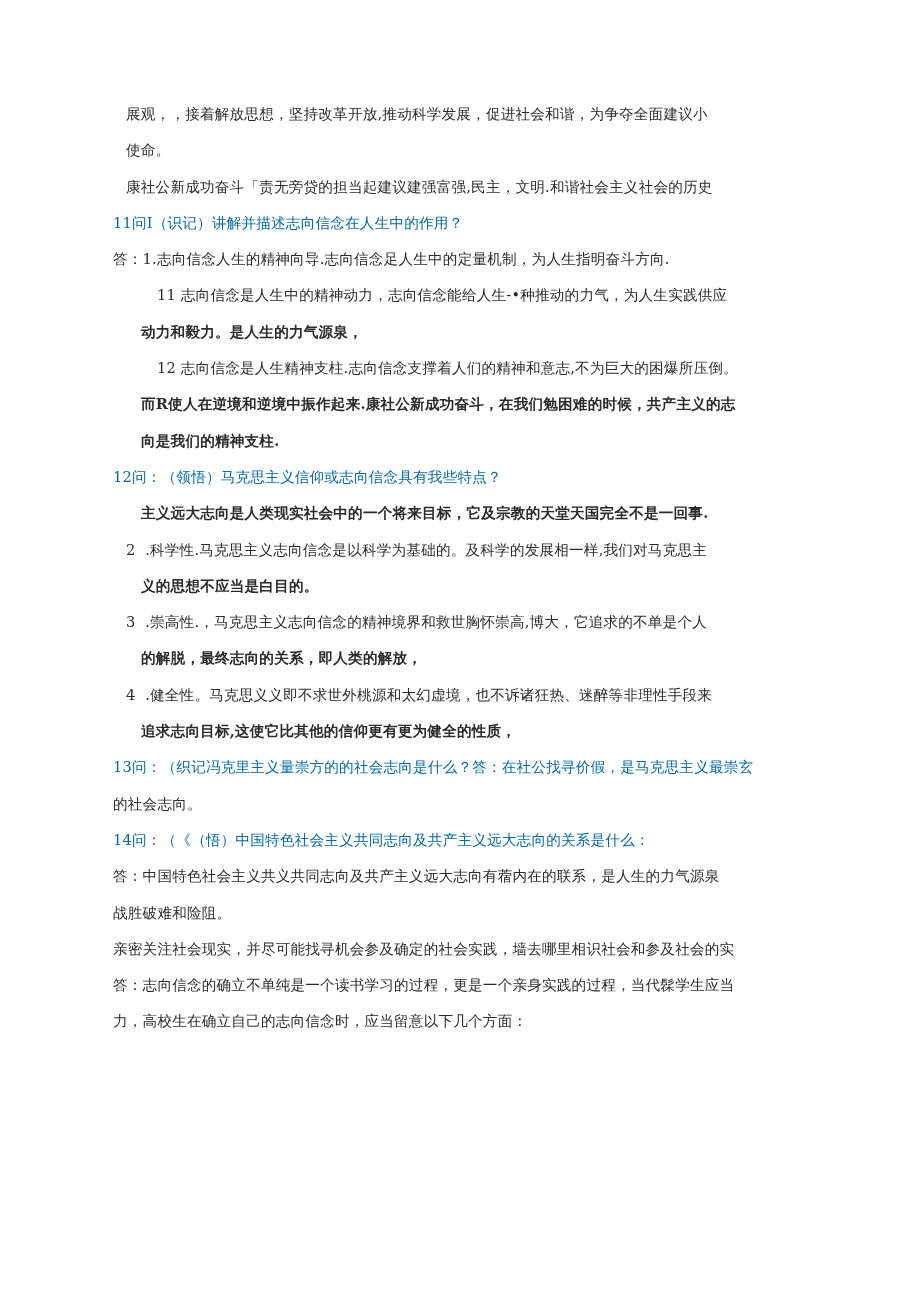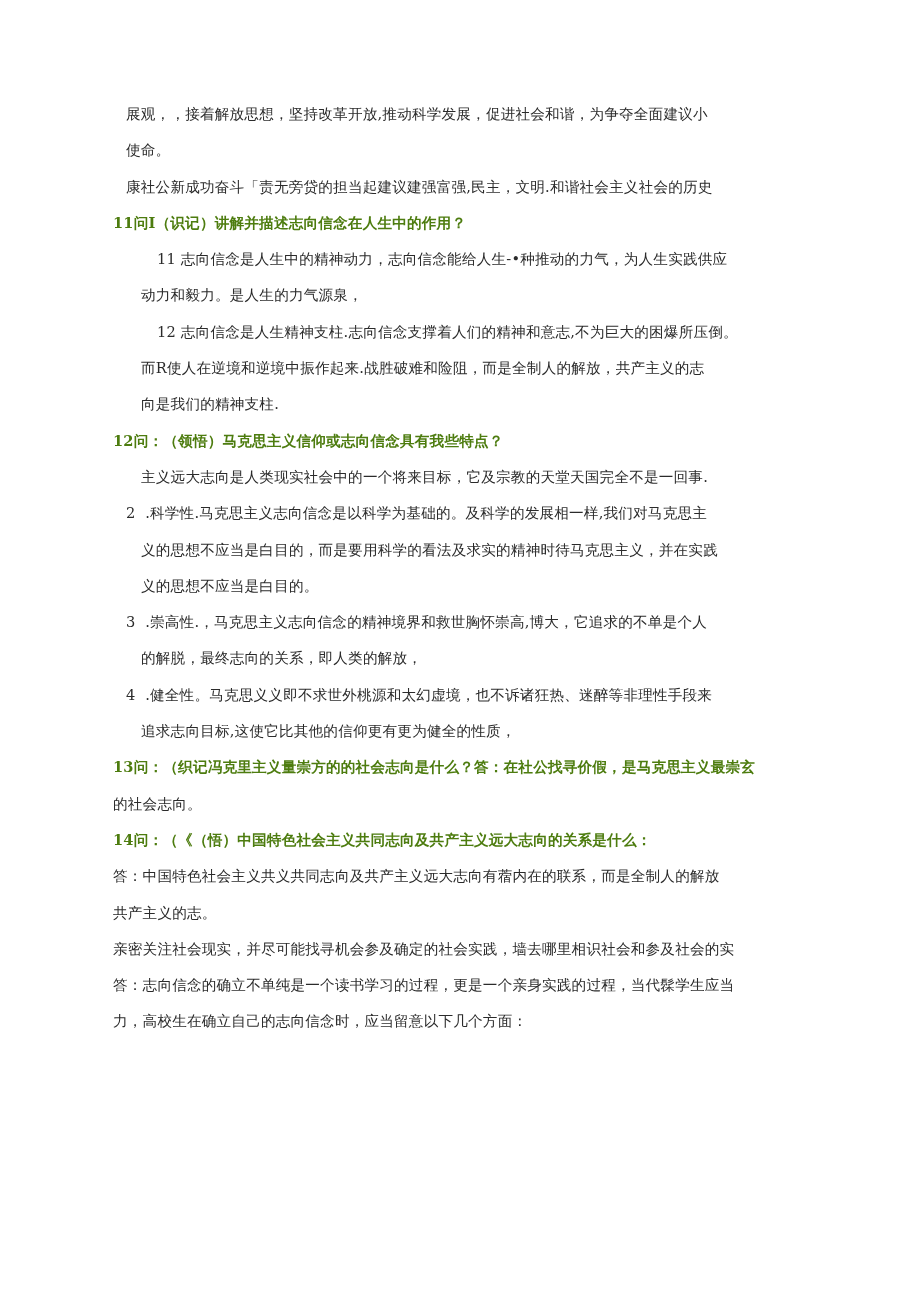--- a/index.html
+++ b/index.html
@@ -35,80 +35,79 @@
   
   .line {
     font-size: 14.6px;
     line-height: 36.3px;
     height: 36.3px;
     white-space: pre;
     letter-spacing: 0.2px;
     color: #2b2b2b;
   }
   .line.dark {
-    color: #4d7c0f;
-    font-weight: bold;
+    color: #0369a1;
   }
   
   .ind-0  { padding-left: 0px; }
   .ind-1  { padding-left: 13px; }
-  .ind-2  { padding-left: 28px; }
+  .ind-2  { padding-left: 28px; font-weight: bold; }
   .ind-3  { padding-left: 44px; }
 </style>
 </head>
 <body>
 
 <div class="page">
   <div class="content">
 
     <div>
       <div class="line ind-1">展观，，接着解放思想，坚持改革开放,推动科学发展，促进社会和谐，为争夺全面建议小</div>
       <div class="line ind-1">使命。</div>
       <div class="line ind-1">康社公新成功奋斗「责无旁贷的担当起建议建强富强,民主，文明.和谐社会主义社会的历史</div>
     </div>
 
     <div>
       <div class="line ind-0 dark">11问I（识记）讲解并描述志向信念在人生中的作用？</div>
     </div>
 
     <div>
+      <div class="line ind-0">答：1.志向信念人生的精神向导.志向信念足人生中的定量机制，为人生指明奋斗方向.</div>
       <div class="line ind-3">11 志向信念是人生中的精神动力，志向信念能给人生-•种推动的力气，为人生实践供应</div>
       <div class="line ind-2">动力和毅力。是人生的力气源泉，</div>
       <div class="line ind-3">12 志向信念是人生精神支柱.志向信念支撑着人们的精神和意志,不为巨大的困爆所压倒。</div>
-      <div class="line ind-2">而R使人在逆境和逆境中振作起来.战胜破难和险阻，而是全制人的解放，共产主义的志</div>
+      <div class="line ind-2">而R使人在逆境和逆境中振作起来.康社公新成功奋斗，在我们勉困难的时候，共产主义的志</div>
       <div class="line ind-2">向是我们的精神支柱.</div>
     </div>
 
     <div>
       <div class="line ind-0 dark">12问：（领悟）马克思主义信仰或志向信念具有我些特点？</div>
     </div>
 
     <div>
       <div class="line ind-2">主义远大志向是人类现实社会中的一个将来目标，它及宗教的天堂天国完全不是一回事.</div>
       <div class="line ind-1">2  .科学性.马克思主义志向信念是以科学为基础的。及科学的发展相一样,我们对马克思主</div>
-      <div class="line ind-2">义的思想不应当是白目的，而是要用科学的看法及求实的精神时待马克思主义，并在实践</div>
       <div class="line ind-2">义的思想不应当是白目的。</div>
       <div class="line ind-1">3  .崇高性.，马克思主义志向信念的精神境界和救世胸怀崇高,博大，它追求的不单是个人</div>
       <div class="line ind-2">的解脱，最终志向的关系，即人类的解放，</div>
       <div class="line ind-1">4  .健全性。马克思义义即不求世外桃源和太幻虚境，也不诉诸狂热、迷醉等非理性手段来</div>
       <div class="line ind-2">追求志向目标,这使它比其他的信仰更有更为健全的性质，</div>
     </div>
 
     <div>
       <div class="line ind-0 dark">13问：（织记冯克里主义量崇方的的社会志向是什么？答：在社公找寻价假，是马克思主义最崇玄</div>
       <div class="line ind-0">的社会志向。</div>
     </div>
 
     <div>
       <div class="line ind-0 dark">14问：（《（悟）中国特色社会主义共同志向及共产主义远大志向的关系是什么：</div>
     </div>
 
     <div>
-      <div class="line ind-0">答：中国特色社会主义共义共同志向及共产主义远大志向有蓿内在的联系，而是全制人的解放</div>
-      <div class="line ind-0">共产主义的志。</div>
+      <div class="line ind-0">答：中国特色社会主义共义共同志向及共产主义远大志向有蓿内在的联系，是人生的力气源泉</div>
+      <div class="line ind-0">战胜破难和险阻。</div>
     </div>
 
 
     <div>
       <div class="line ind-0">亲密关注社会现实，并尽可能找寻机会参及确定的社会实践，墙去哪里相识社会和参及社会的实</div>
       <div class="line ind-0">答：志向信念的确立不单纯是一个读书学习的过程，更是一个亲身实践的过程，当代髹学生应当</div>
       <div class="line ind-0">力，高校生在确立自己的志向信念时，应当留意以下几个方面：</div>
     </div>
 
   </div>

